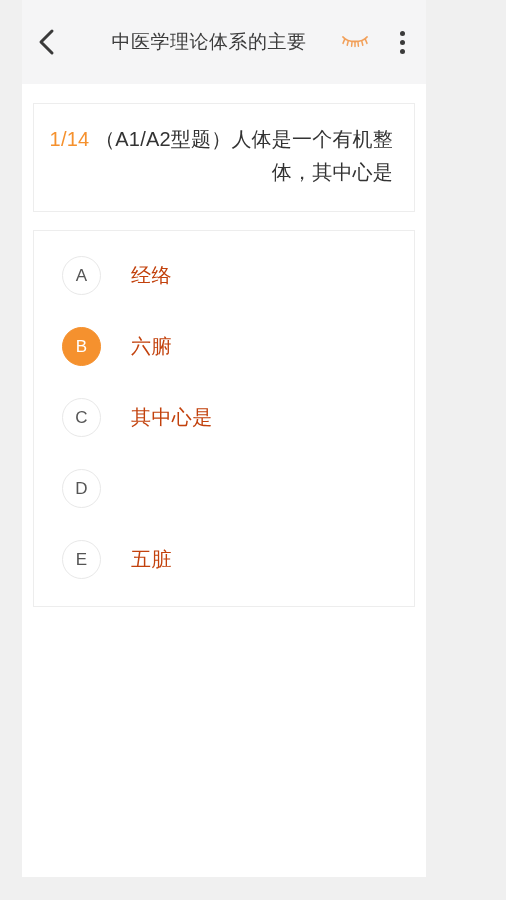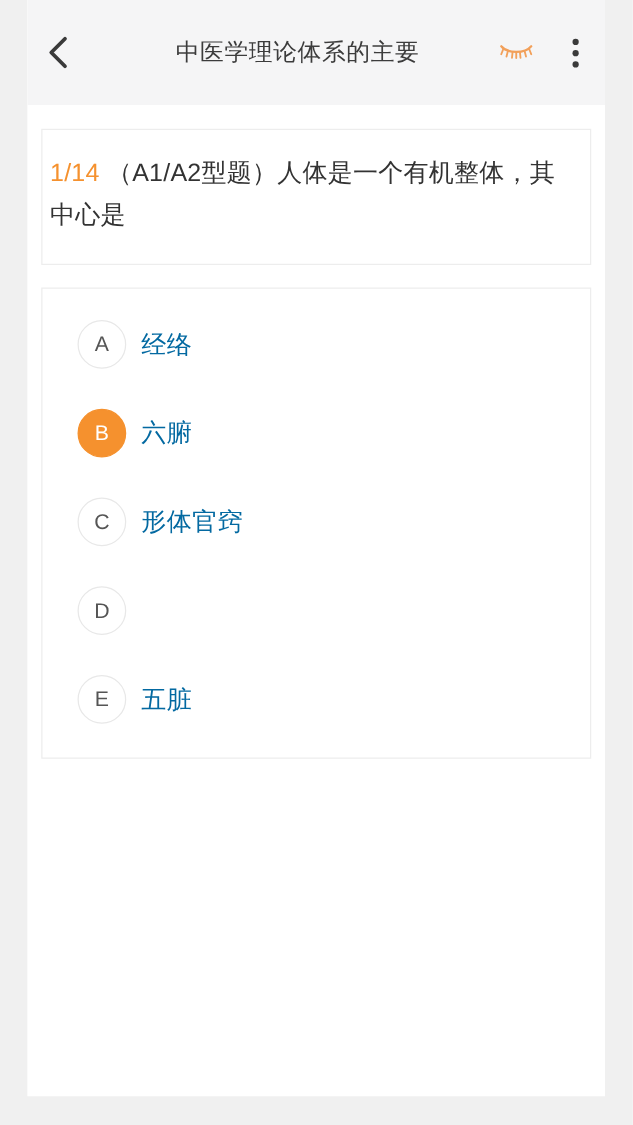--- a/index.html
+++ b/index.html
@@ -9,21 +9,21 @@
     height: 900px;
     background: #F0F0F0;
     font-family: "Liberation Sans", "DejaVu Sans", sans-serif;
     overflow: hidden;
   }
 
   #app {
     position: absolute;
     left: 22px;
     top: 0;
-    width: 462px;
+    width: 404px;
     height: 877px;
     background: #FFFFFF;
     overflow: hidden;
   }
 
   
   .header {
     position: relative;
     height: 84px;
     background: #F5F5F6;
@@ -90,20 +90,21 @@
   }
 
   .card {
     background: #FFFFFF;
     border: 1px solid #EDEDED;
   }
 
   .question-card {
     padding: 19px 21px 22px 6px;
     min-height: 95px;
+    text-align: right;
   }
 
   .question-text {
     font-size: 20px;
     line-height: 33px;
     color: #333333;
     letter-spacing: 0.2px;
   }
   .qnum {
     color: #F5912E;
@@ -138,23 +139,23 @@
     flex: 0 0 auto;
   }
 
   .opt-circle.selected {
     background: #F5912E;
     border-color: #F5912E;
     color: #FFFFFF;
   }
 
   .opt-label {
-    margin-left: 12px;
+    margin-left: 30px;
     font-size: 20px;
-    color: #0369a1;
+    color: #c2410c;
     letter-spacing: 0.4px;
   }
 </style>
 </head>
 <body>
 
 <div id="app">
 
   <div class="header">
 
@@ -206,21 +207,21 @@
         <div class="opt-label">经络</div>
       </div>
 
       <div class="option-row">
         <div class="opt-circle selected">B</div>
         <div class="opt-label">六腑</div>
       </div>
 
       <div class="option-row">
         <div class="opt-circle">C</div>
-        <div class="opt-label">形体官窍</div>
+        <div class="opt-label">其中心是</div>
       </div>
 
       <div class="option-row">
         <div class="opt-circle">D</div>
       </div>
 
       <div class="option-row">
         <div class="opt-circle">E</div>
         <div class="opt-label">五脏</div>
       </div>

